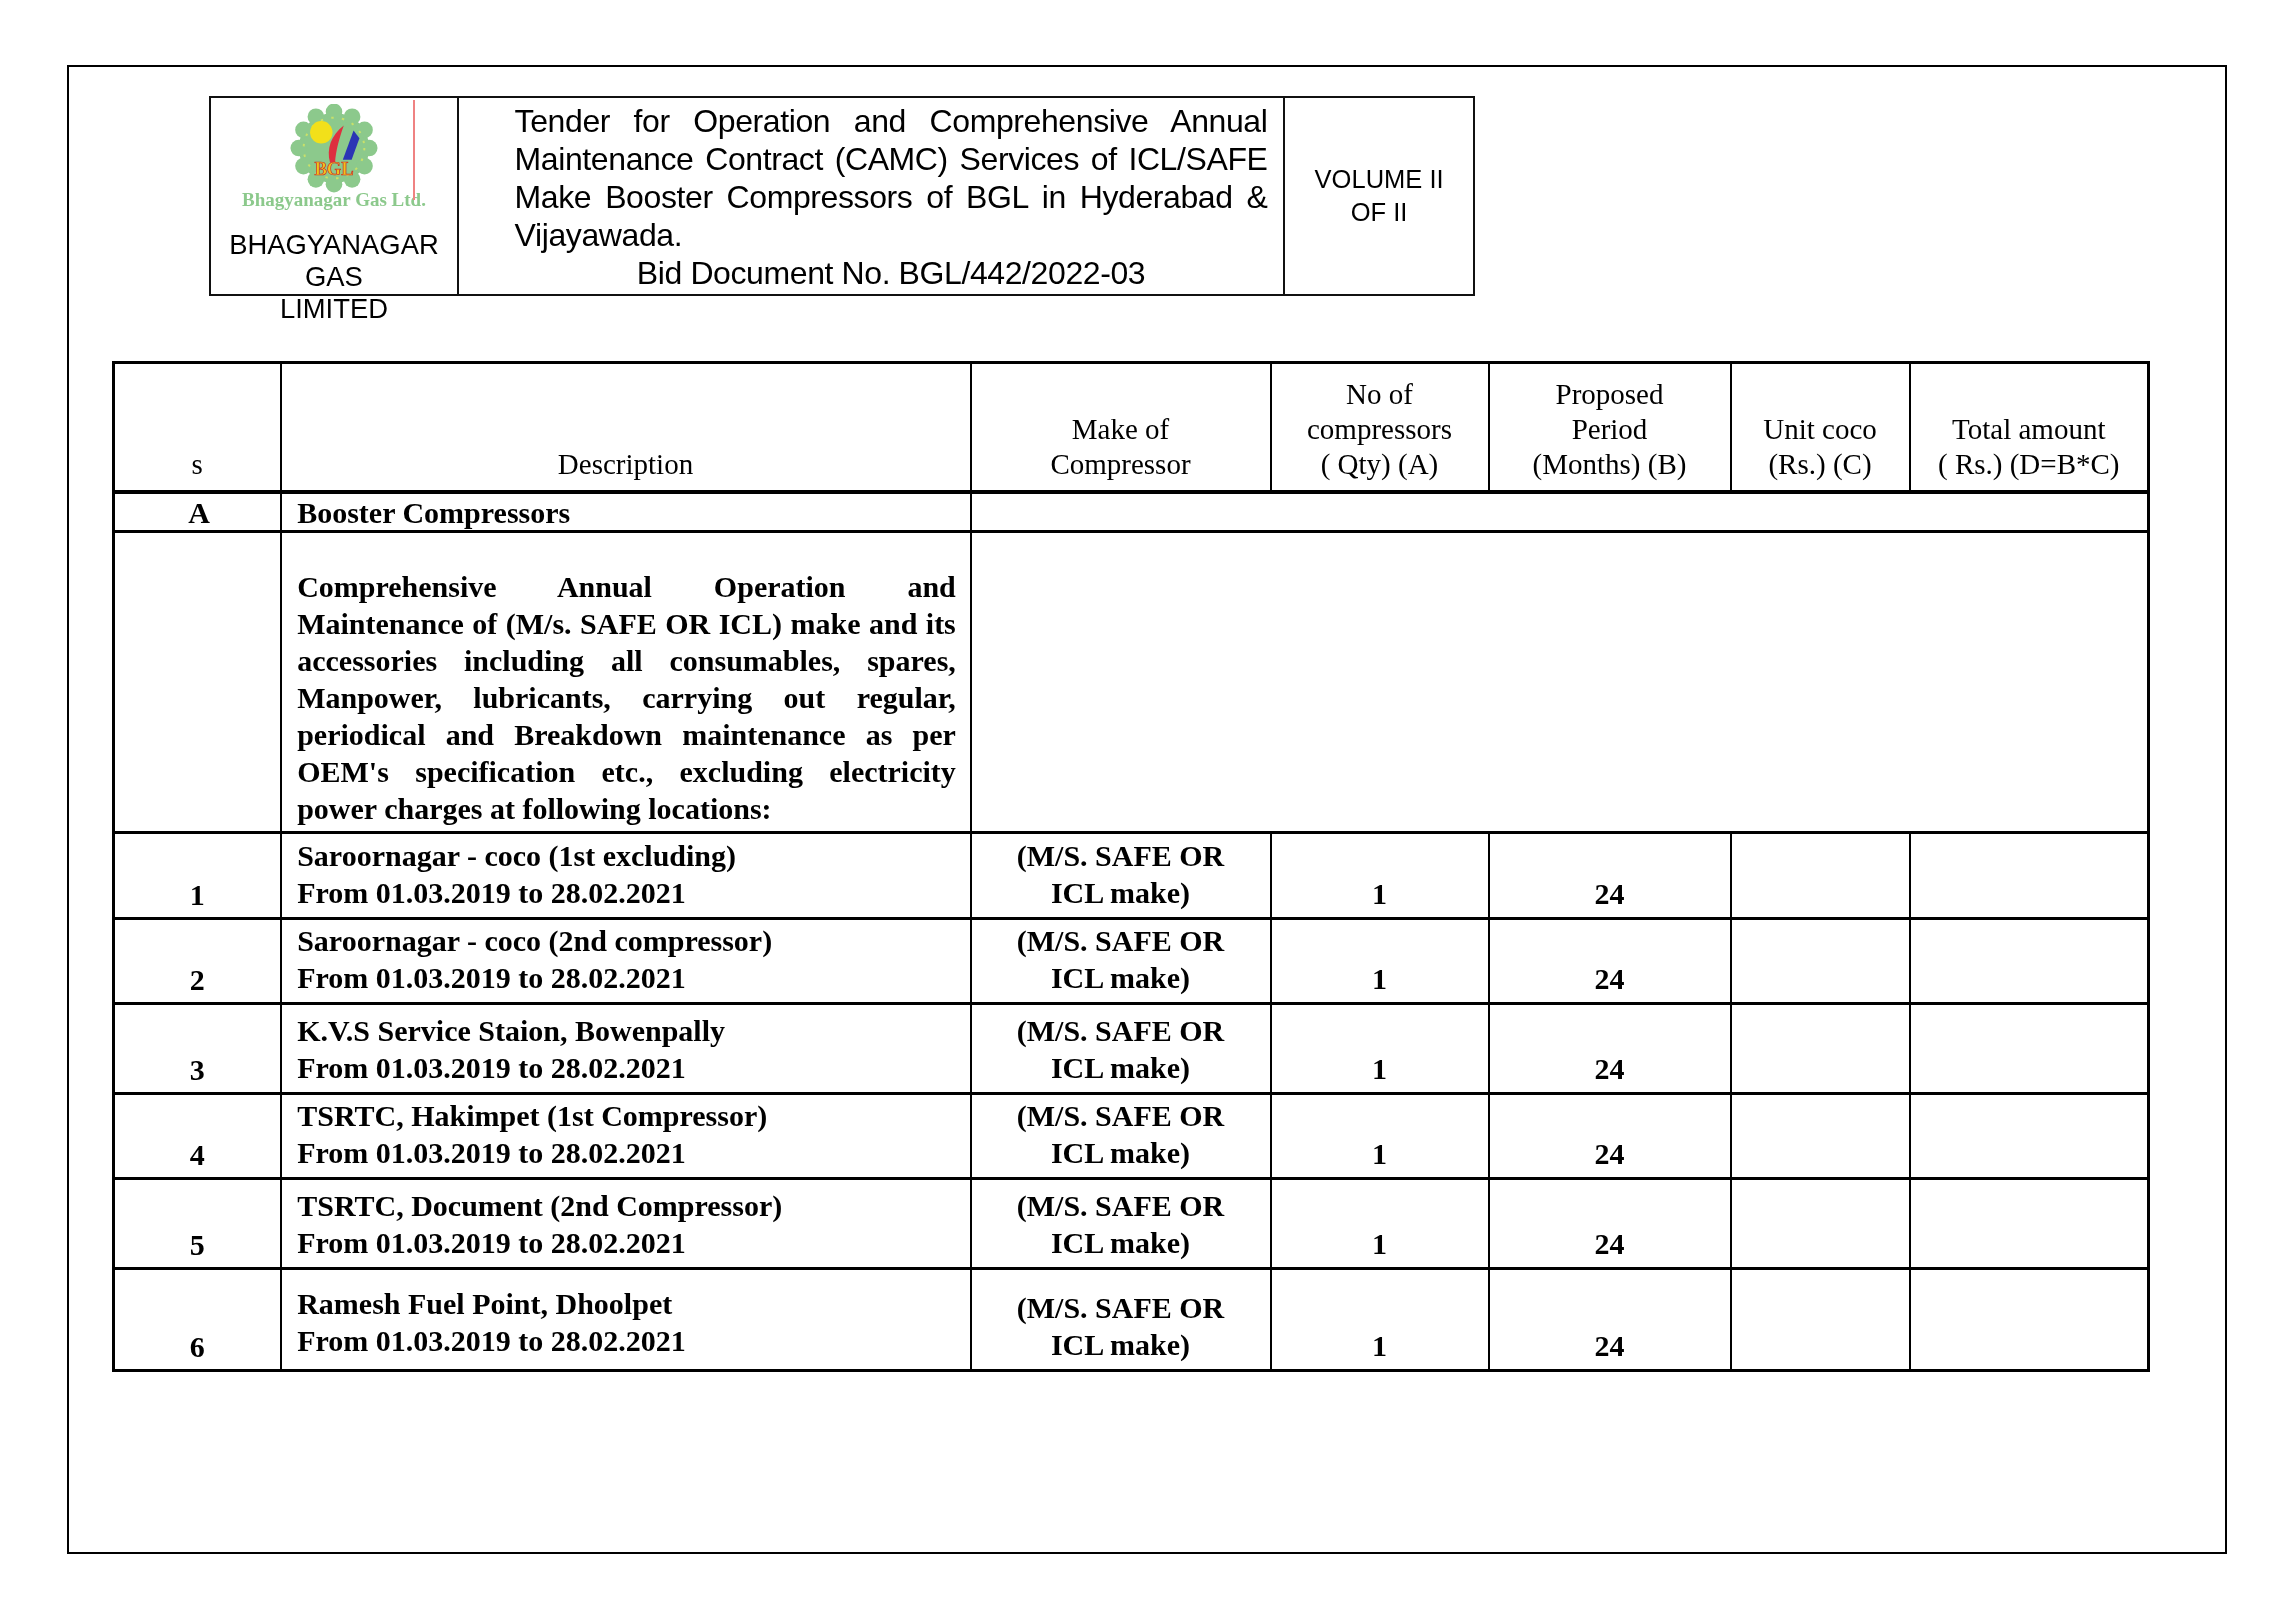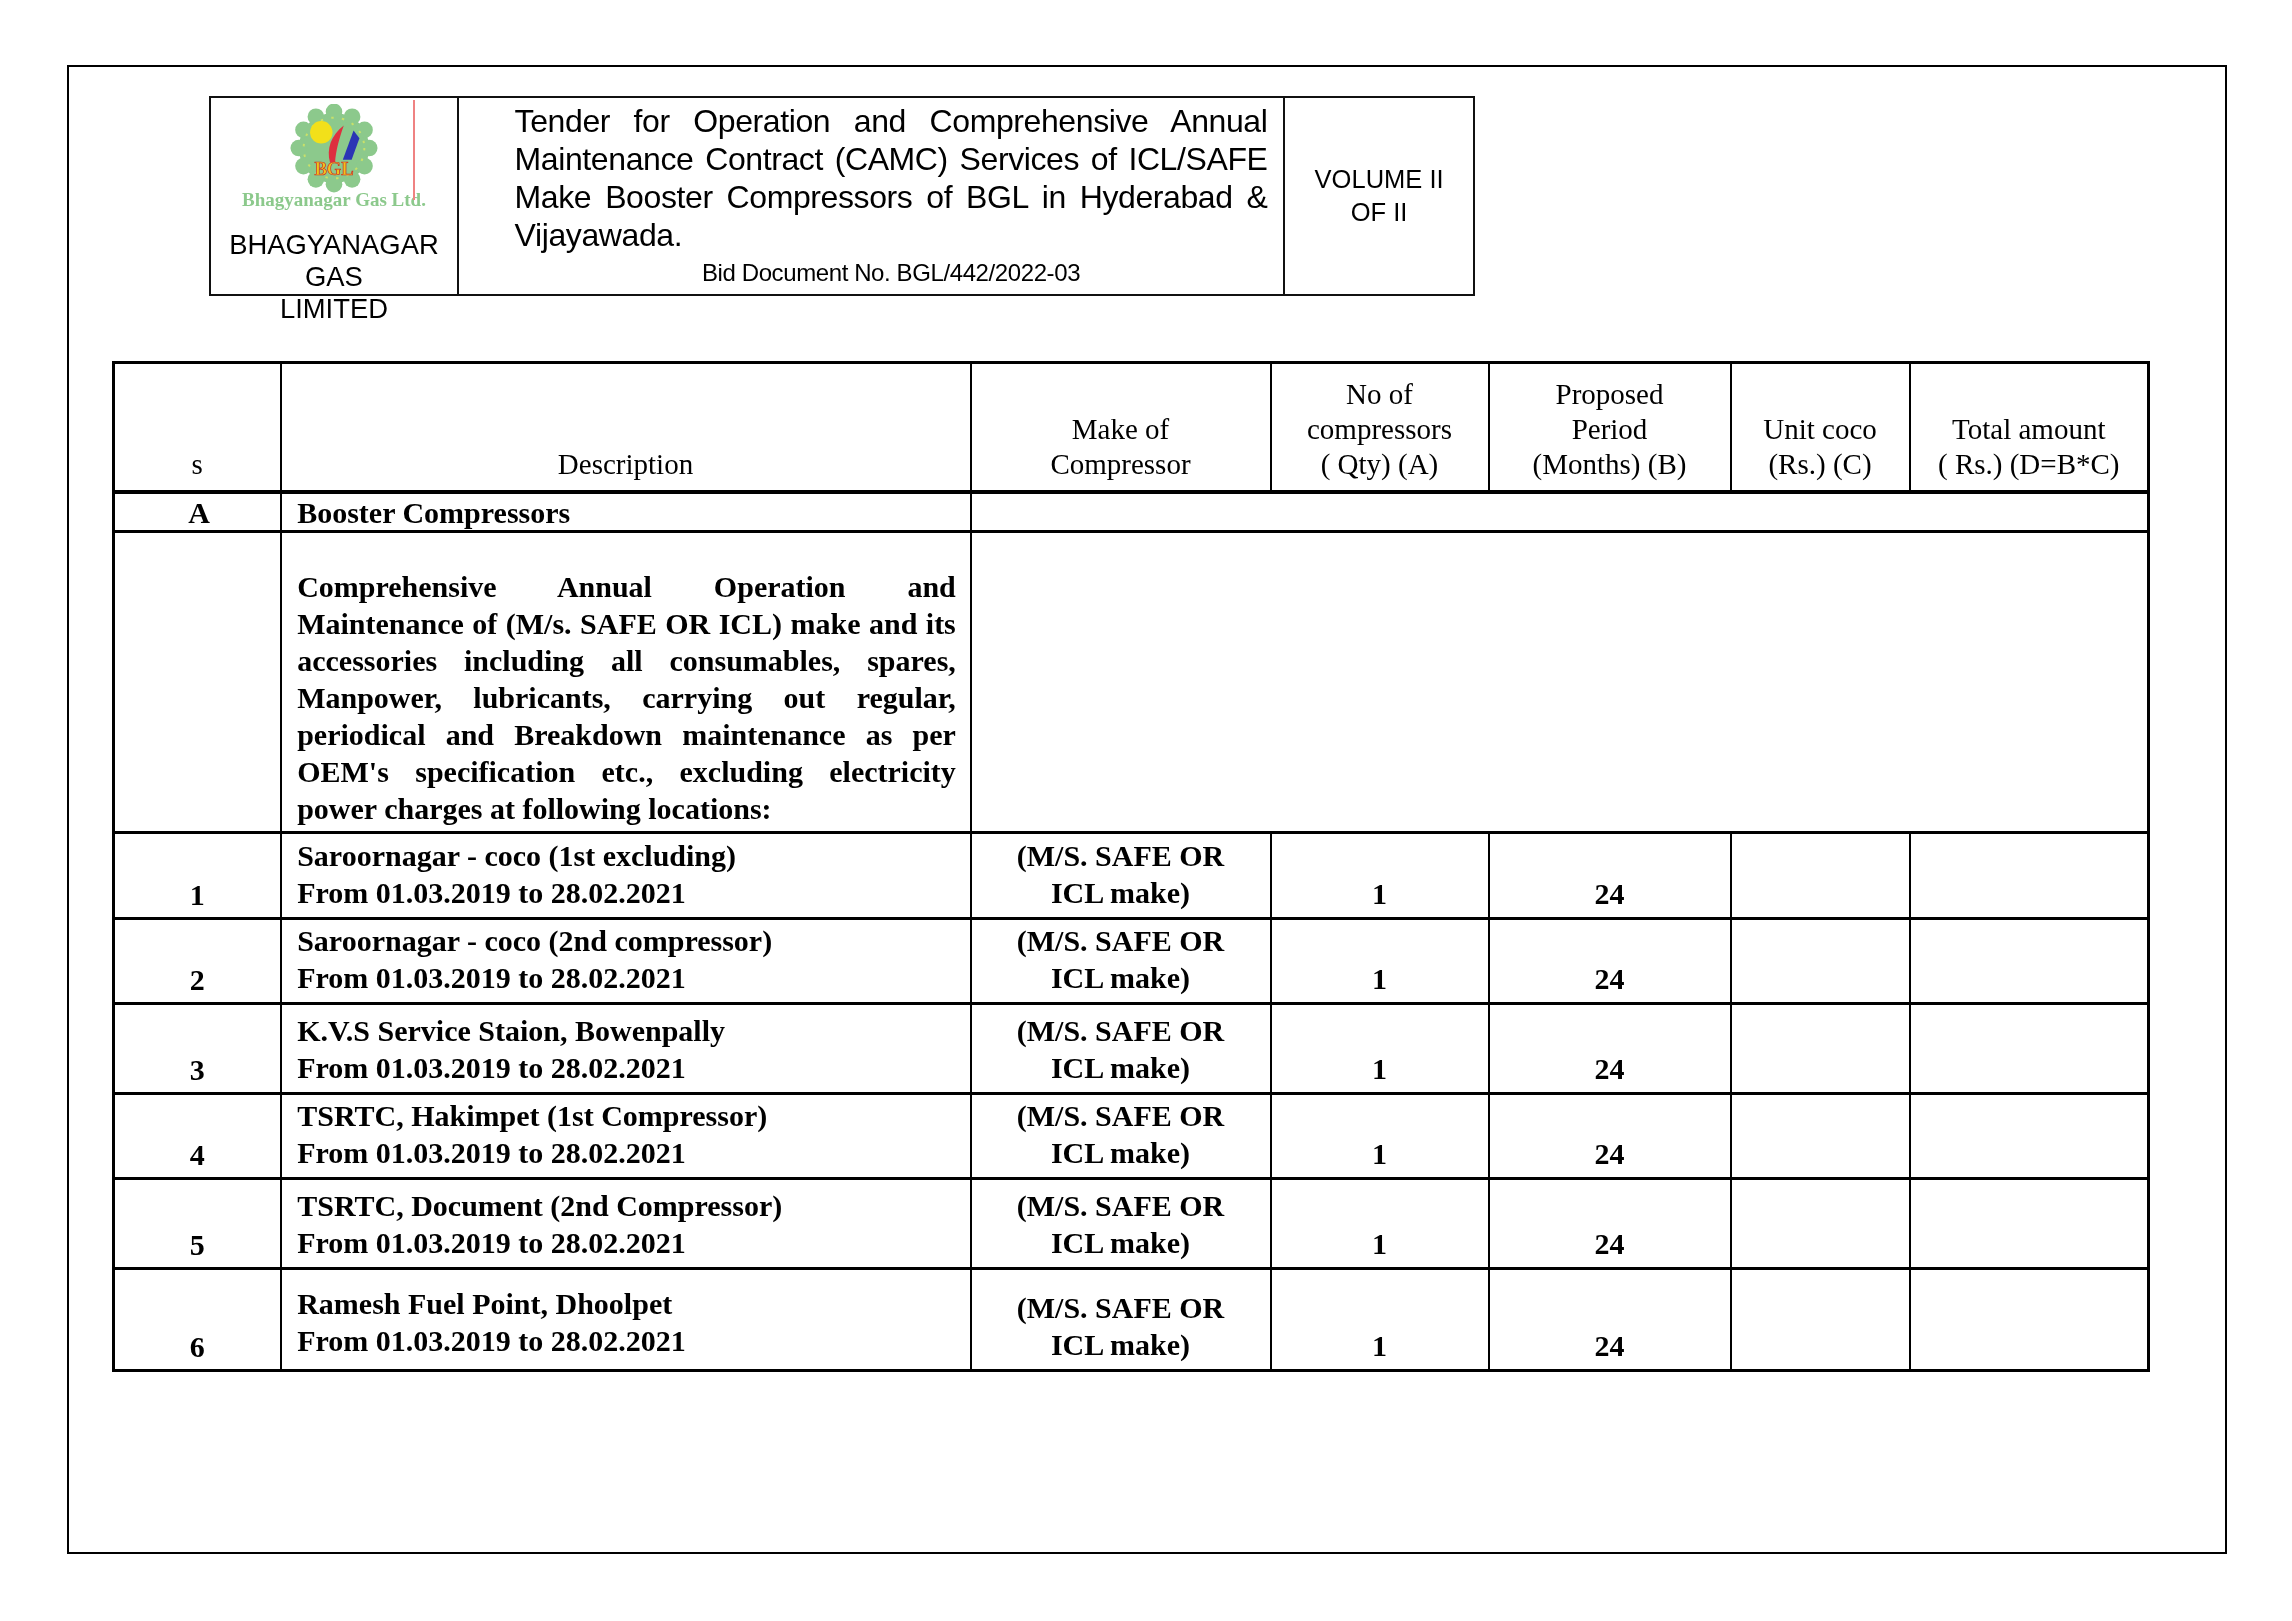--- a/index.html
+++ b/index.html
@@ -33,21 +33,21 @@
   .org-name {
     font-family:"Liberation Sans", sans-serif; font-size:27.4px; line-height:32px;
     margin-top:21px; color:#000;
   }
 
   .title-text {
     font-family:"Liberation Sans", sans-serif; font-size:32px; line-height:38px;
     text-align:justify; letter-spacing:-0.4px;
   }
   .bid-line {
-    font-family:"Liberation Sans", sans-serif; font-size:24px; line-height:38px;
+    font-family:"Liberation Sans", sans-serif; font-size:32px; line-height:38px;
     text-align:center; letter-spacing:-0.4px;
   }
   .volume-label {
     font-family:"Liberation Sans", sans-serif; font-size:25.5px; line-height:33px;
     text-align:center; white-space:pre-line;
   }
 
   
   .main-table {
     position:absolute; left:112px; top:361px; width:2035px;

